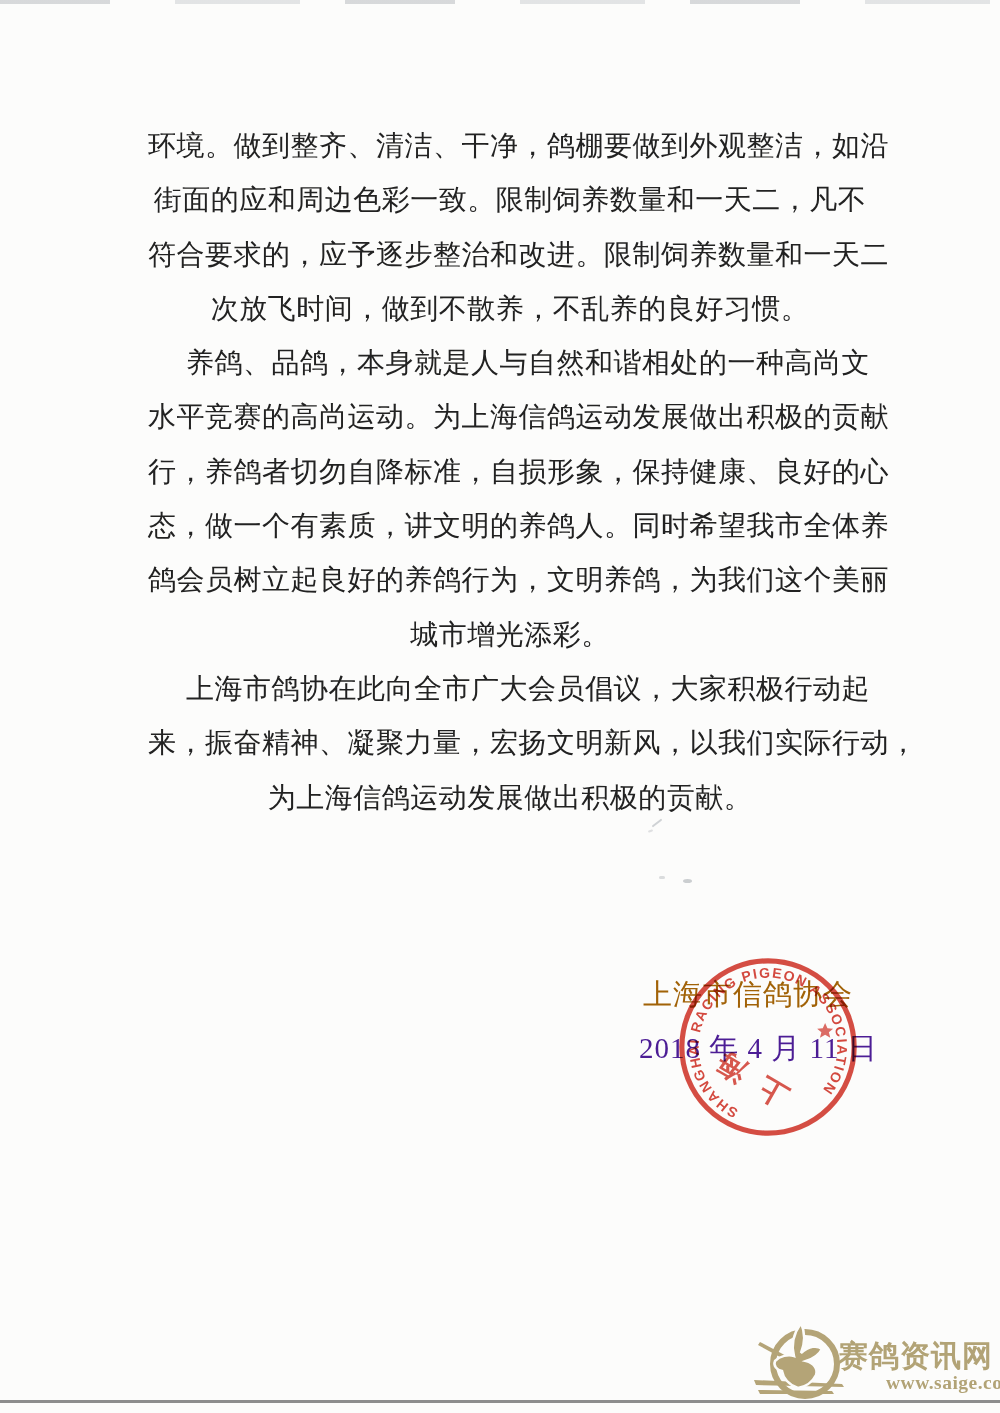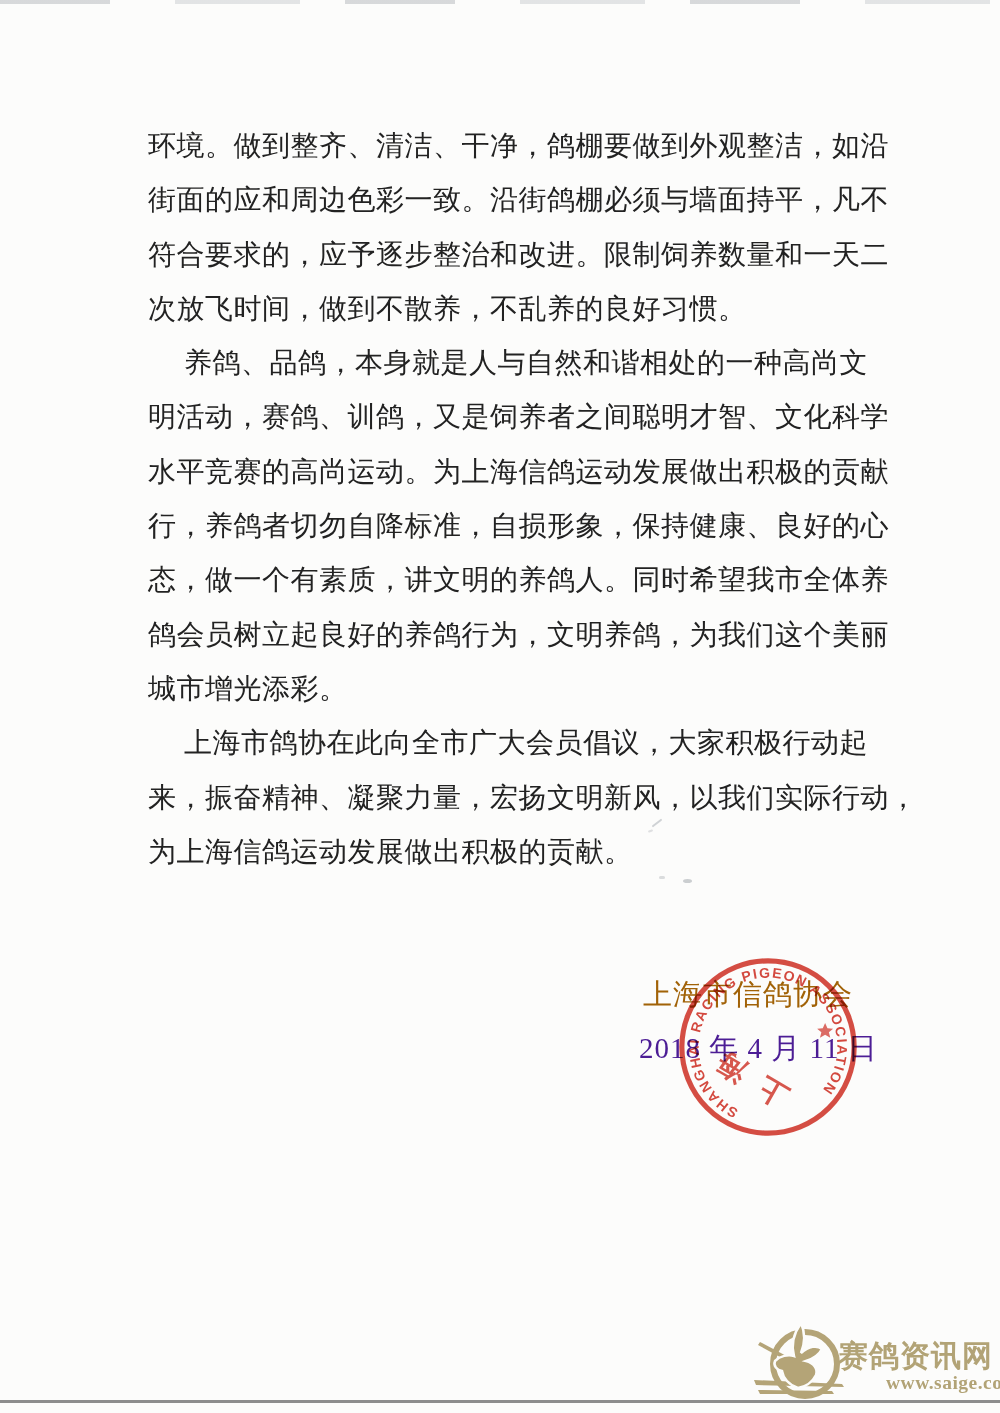--- a/index.html
+++ b/index.html
@@ -16,21 +16,21 @@
   }
   .scan-bottom {
     position:absolute; left:0; top:1400px; width:100%; height:3px;
     background:#8d8d8d;
   }
   
   .body-text {
     position:absolute; left:148px; top:119px; width:724px;
     color:#222; font-size:28px; letter-spacing:.5px;
   }
-  .para { margin:0; }
+  .para { margin:0;text-align:center; }
   .line { height:54.3px; line-height:54.3px; white-space:nowrap; }
   .para.indent .line:first-child { padding-left:36px; }
   
   .signature-org {
     position:absolute; left:643px; top:975px;
     font-size:29px; color:#a16207; letter-spacing:1px; white-space:nowrap;
   }
   .signature-date {
     position:absolute; left:639px; top:1029px;
     font-size:29px; color:#4c1d95; letter-spacing:1px; white-space:nowrap;
@@ -60,27 +60,26 @@
 </head>
 <body>
 
 <div class="page">
 
   <div class="scan-top"></div>
 
   <div class="body-text">
     <div class="para">
       <div class="line">环境。做到整齐、清洁、干净，鸽棚要做到外观整洁，如沿</div>
-      <div class="line">街面的应和周边色彩一致。沿街鸽棚必须与墙面持平，凡不</div>
+      <div class="line">街面的应和周边色彩一致。限制饲养数量和一天二，凡不</div>
       <div class="line">符合要求的，应予逐步整治和改进。限制饲养数量和一天二</div>
       <div class="line">次放飞时间，做到不散养，不乱养的良好习惯。</div>
     </div>
     <div class="para indent">
       <div class="line">养鸽、品鸽，本身就是人与自然和谐相处的一种高尚文</div>
-      <div class="line">明活动，赛鸽、训鸽，又是饲养者之间聪明才智、文化科学</div>
       <div class="line">水平竞赛的高尚运动。为上海信鸽运动发展做出积极的贡献</div>
       <div class="line">行，养鸽者切勿自降标准，自损形象，保持健康、良好的心</div>
       <div class="line">态，做一个有素质，讲文明的养鸽人。同时希望我市全体养</div>
       <div class="line">鸽会员树立起良好的养鸽行为，文明养鸽，为我们这个美丽</div>
       <div class="line">城市增光添彩。</div>
     </div>
     <div class="para indent">
       <div class="line">上海市鸽协在此向全市广大会员倡议，大家积极行动起</div>
       <div class="line">来，振奋精神、凝聚力量，宏扬文明新风，以我们实际行动，</div>
       <div class="line">为上海信鸽运动发展做出积极的贡献。</div>

